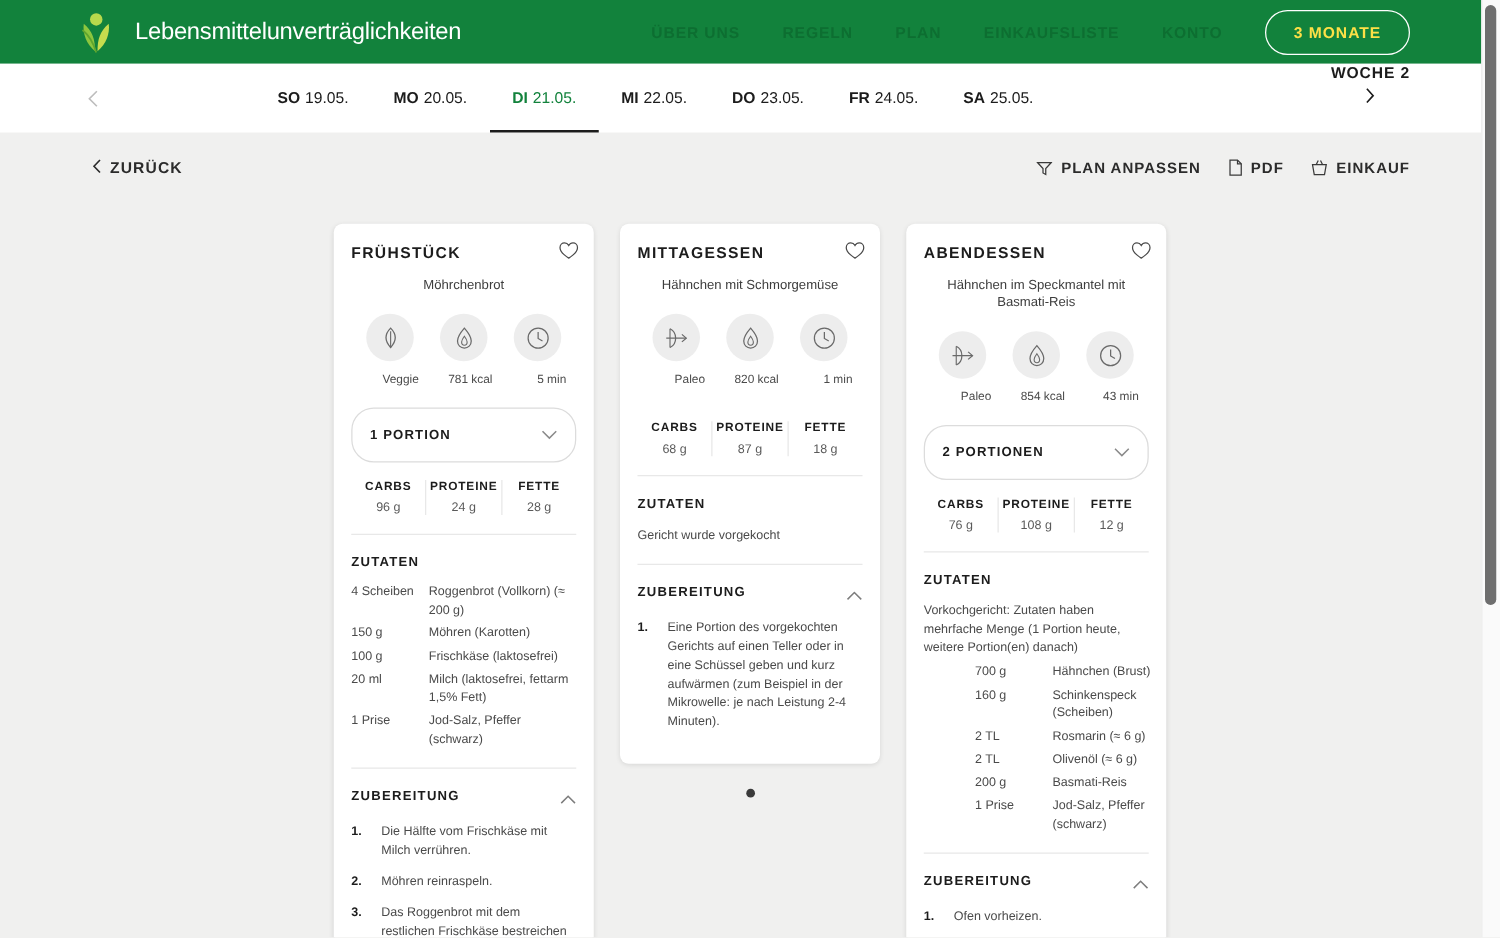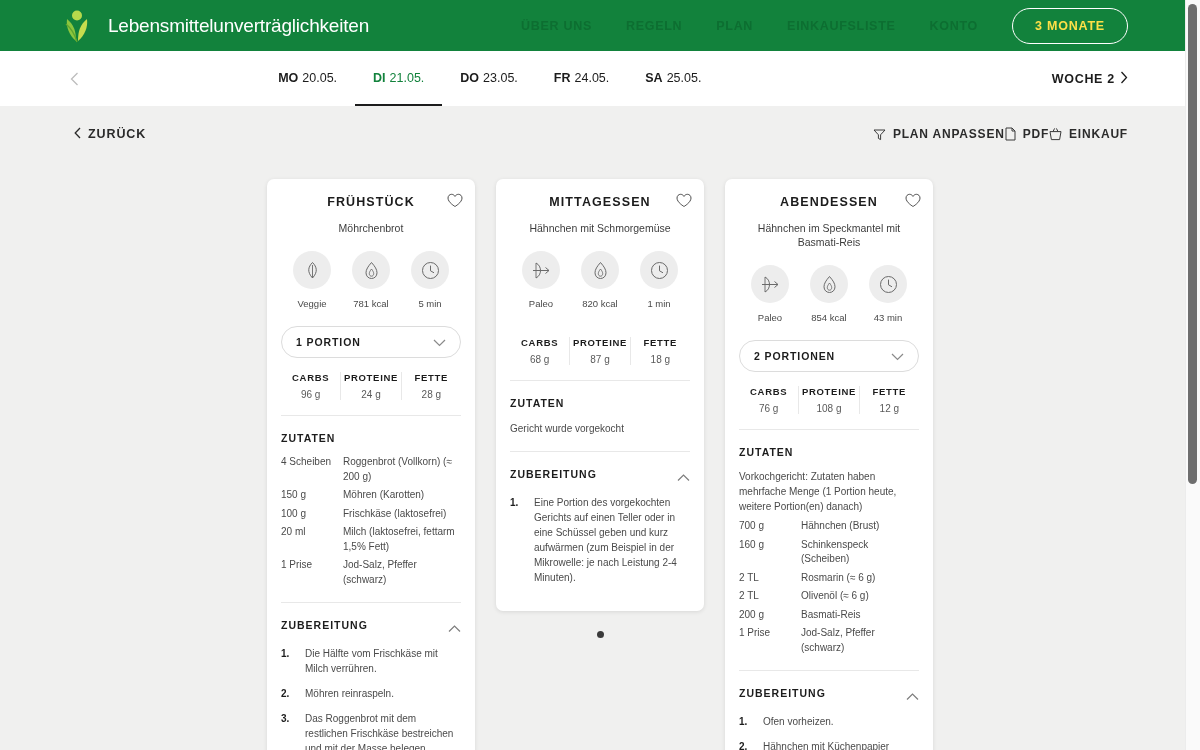--- a/index.html
+++ b/index.html
@@ -98,35 +98,36 @@
   .day.active { color: #12823c; border-bottom-color: #1c1c1c; }
   .day.active .dow { color: #12823c; }
   .week-link {
     margin-left: auto;
     display: flex; align-items: center; gap: 5px;
     font-size: 12.5px; font-weight: bold;
     letter-spacing: 0.7px;
     color: #1c1c1c;
     cursor: pointer;
     white-space: nowrap;
+    flex-direction: column;
   }
 
   
   .toolbar {
     height: 56px;
     display: flex;
     align-items: center;
     padding: 0 72px 0 74px;
   }
   .back-link {
     display: flex; align-items: center; gap: 7px;
     font-size: 12.5px; font-weight: bold; letter-spacing: 0.9px;
     color: #2b2b2b; cursor: pointer;
   }
-  .tools { margin-left: auto; display: flex; align-items: center; }
+  .tools { margin-left: auto; display: flex; align-items: center; gap: 22px; }
   .tool {
     display: flex; align-items: center; gap: 7px;
     font-size: 12px; font-weight: bold; letter-spacing: 0.8px;
     color: #2b2b2b; cursor: pointer; white-space: nowrap;
   }
   .tool svg { display: block; }
 
   
   .cards {
     display: flex;
@@ -134,56 +135,56 @@
     gap: 21px;
     padding-top: 17px;
   }
   .card {
     width: 208px;
     background: #ffffff;
     border-radius: 7px;
     box-shadow: 0 1px 4px rgba(0,0,0,0.10);
     padding: 16px 14px 0 14px;
   }
-  .card-head { position: relative; text-align: center; }
+  .card-head { position: relative; }
   .meal-title {
     font-size: 12.5px; font-weight: bold; letter-spacing: 1.1px;
     color: #1c1c1c; text-transform: uppercase;
   }
   .heart {
     position: absolute; right: -2px; top: -2px;
     cursor: pointer;
   }
   .dish-name {
     margin-top: 12px;
     font-size: 10.5px;
     color: #3d3d3d;
     text-align: center;
     line-height: 1.35;
   }
   .attrs {
     display: flex; justify-content: center; gap: 13px;
     margin-top: 16px;
   }
-  .attr { text-align: center; width: 46px; }
+  .attr { text-align: right; width: 46px; }
   .attr-circle {
     width: 38px; height: 38px; border-radius: 50%;
     background: #ededed;
     margin: 0 auto;
     display: flex; align-items: center; justify-content: center;
   }
   .attr-label {
     margin-top: 9px;
     font-size: 9.5px;
     color: #4a4a4a;
     white-space: nowrap;
   }
   .portion-select {
     margin-top: 17px;
-    height: 32px;
+    height: 44px;
     border: 1px solid #dcdcdc;
     border-radius: 18px;
     display: flex; align-items: center;
     padding: 0 14px;
     cursor: pointer;
   }
   .portion-text {
     font-size: 10.5px; font-weight: bold; letter-spacing: 0.9px;
     color: #1c1c1c;
   }
@@ -282,26 +283,34 @@
   </div>
 
   <div class="daybar">
     <span class="daybar-arrow">
       <svg width="9" height="14" viewBox="0 0 9 14">
           <path d="M7.5 1 L1.5 7 L7.5 13" stroke="#bdbdbd" stroke-width="1.3" fill="none"></path>
         </svg>
     </span>
     <div class="days">
       <div class="day">
+        <span class="dow">SO</span>
+        <span>19.05.</span>
+      </div>
+      <div class="day">
         <span class="dow">MO</span>
         <span>20.05.</span>
       </div>
       <div class="day active">
         <span class="dow">DI</span>
         <span>21.05.</span>
+      </div>
+      <div class="day">
+        <span class="dow">MI</span>
+        <span>22.05.</span>
       </div>
       <div class="day">
         <span class="dow">DO</span>
         <span>23.05.</span>
       </div>
       <div class="day">
         <span class="dow">FR</span>
         <span>24.05.</span>
       </div>
       <div class="day">
@@ -615,21 +624,21 @@
           </div>
           <div class="macro">
             <div class="macro-name">FETTE</div>
             <div class="macro-val">12 g</div>
           </div>
         </div>
         <div class="section-head">
           <span class="section-title">ZUTATEN</span>
         </div>
         <div class="ing-note" style="margin-top:11px;">Vorkochgericht: Zutaten haben mehrfache Menge (1 Portion heute, weitere Portion(en) danach)</div>
-        <div class="ing-table" style="margin-top:5px;">
+        <div class="ing-table" style="margin-top:5px;margin-left:41px;">
           <div class="ing-row">
             <span class="ing-qty">700 g</span>
             <span class="ing-name">Hähnchen (Brust)</span>
           </div>
           <div class="ing-row">
             <span class="ing-qty">160 g</span>
             <span class="ing-name">Schinkenspeck (Scheiben)</span>
           </div>
           <div class="ing-row">
             <span class="ing-qty">2 TL</span>

